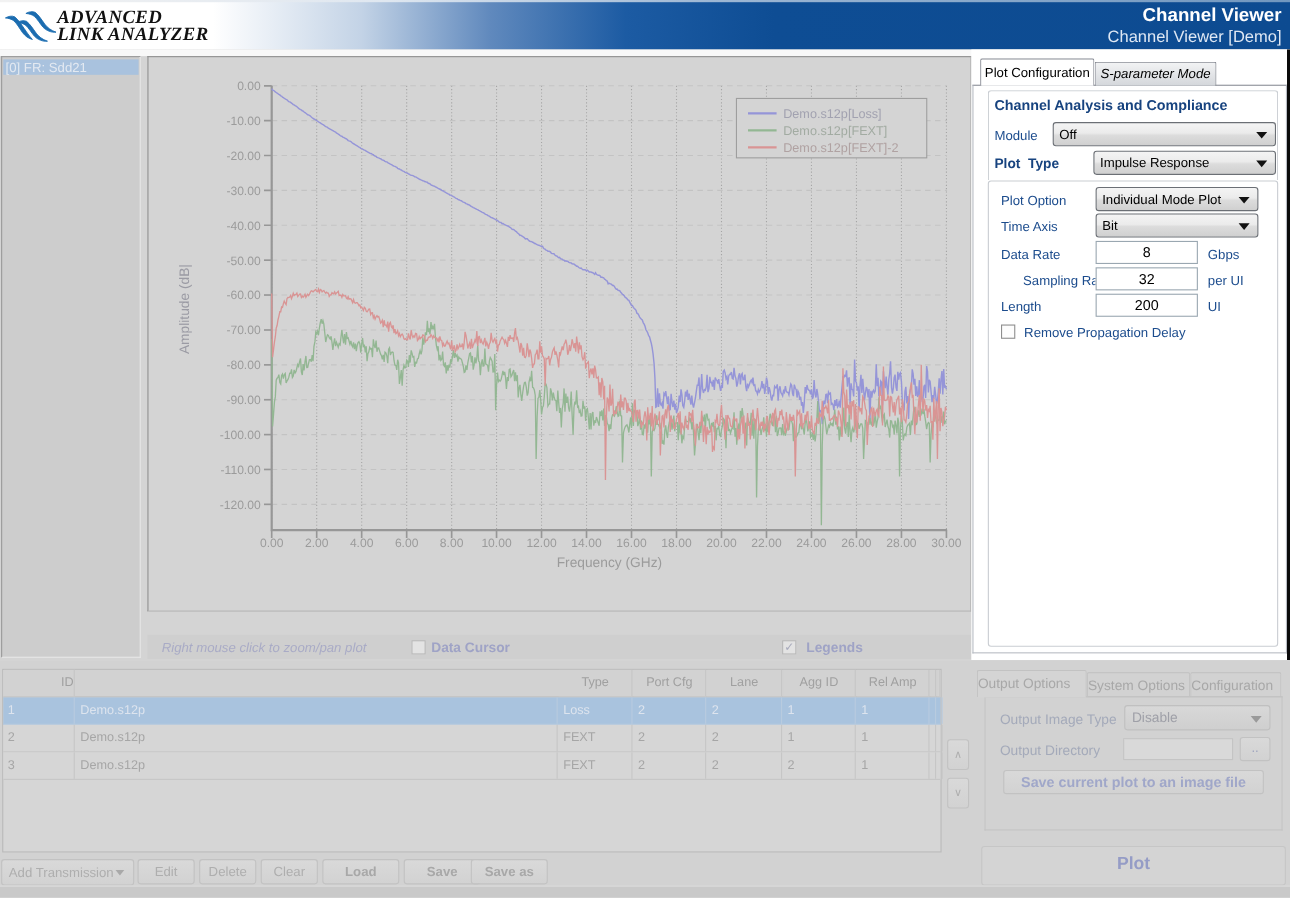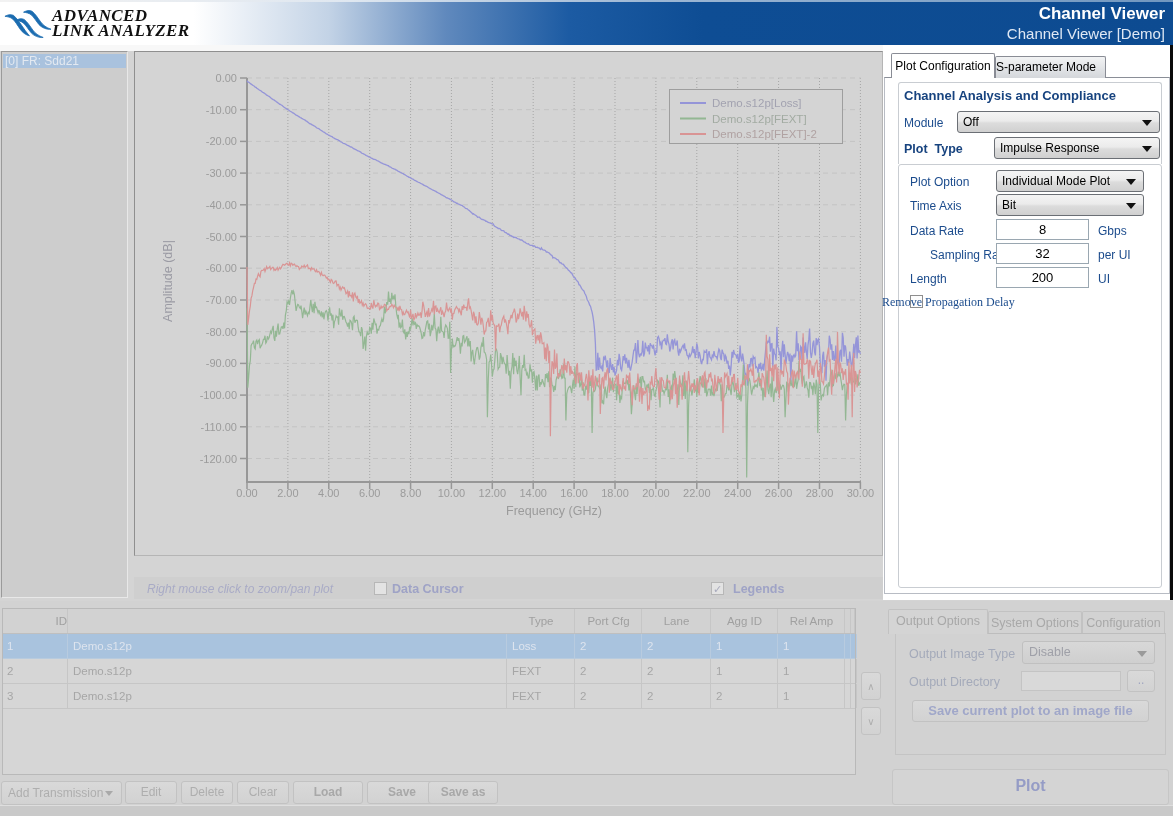--- a/index.html
+++ b/index.html
@@ -36,21 +36,21 @@
 #strip .lbl { position:absolute; top:5px; font-size:12.5px; font-weight:bold; color:#9fa3c6; }
 
 
 #rpanel { left:883px; top:45px; width:287px; height:555px; background:#ffffff; }
 #redge { left:1170px; top:45px; width:3px; height:555px; background:#0a0a0a; }
 .tab1 { left:891px; top:53px; width:104px; height:25px; background:#ffffff;
  border:1px solid #898c95; border-bottom:none; border-radius:2px 2px 0 0; z-index:5;
  font-size:12px; color:#000; text-align:center; line-height:24px; }
 .tab2 { left:995px; top:56px; width:111px; height:22px; background:linear-gradient(#f2f3f4,#e0e2e5 60%,#d4d7db);
  border:1px solid #898c95; border-bottom:none; border-radius:2px 2px 0 0; z-index:4;
- font-size:12px; color:#000; line-height:21px; }
+ font-size:12px; color:#000; text-align:center; line-height:21px;font-style:italic; }
 #tpanel { left:884px; top:77px; width:286px; height:517px; background:#ffffff;
  border-top:1px solid #8a8e97; border-left:1px solid #b8bcc4; border-right:1px solid #b8bcc4; border-bottom:1px solid #b8bcc4; }
 .grp { position:absolute; border:1px solid #c9cdd2; border-radius:3px; }
 .nlbl { position:absolute; font-size:12px; color:#1c4c8d; }
 .nlblb { position:absolute; font-size:12.5px; font-weight:bold; color:#17437f; }
 .combo { position:absolute; height:22px; border:1px solid #6b6f75; border-radius:3px;
  background:linear-gradient(#f4f4f4,#ebebeb 45%,#dcdcdc 55%,#d0d0d0); font-size:12px; color:#000;
  line-height:20px; padding-left:5px; }
 .combo:after { content:""; position:absolute; right:7px; top:8px; width:0; height:0;
  border-left:5px solid transparent; border-right:5px solid transparent; border-top:6px solid #111; }
@@ -72,21 +72,21 @@
  border-right:1px solid #c6c6c6; padding-left:4px; }
 .trow.sel .td { color:#dde4ee; border-right-color:#b8cbdf; }
 
 
 .bbtn { position:absolute; height:23px; border:1px solid #c2c2c2; border-radius:3px;
  background:linear-gradient(#d9d9d9,#d2d2d2); font-size:12px; color:#aeaeae; text-align:center; }
 .bbtnb { font-weight:bold; color:#a8a8a8; }
 
 
 .gtab { position:absolute; height:24px; background:#d2d2d2; border:1px solid #c2c2c2; border-bottom:none;
- border-radius:2px 2px 0 0; font-size:12.5px; color:#a8a8a8; text-align:center; line-height:23px; }
+ border-radius:2px 2px 0 0; font-size:12.5px; color:#a8a8a8; line-height:23px; }
 #ogrp { left:895px; top:633px; width:271px; height:122px; border:1px solid #c4c4c4; border-top-color:#bdbdbd; }
 .glbl { position:absolute; font-size:12.5px; color:#a4aaba; }
 .gcombo { position:absolute; height:23px; border:1px solid #c0c0c0; border-radius:3px;
  background:linear-gradient(#d8d8d8,#cfcfcf); font-size:12.5px; color:#9fa0a8; line-height:21px; padding-left:6px; }
 .gcombo:after { content:""; position:absolute; right:7px; top:9px; width:0; height:0;
  border-left:5px solid transparent; border-right:5px solid transparent; border-top:6px solid #9a9a9a; }
 </style>
 </head>
 <body>
 
@@ -253,21 +253,21 @@
 <div class="abs nlbl" style="left:910px;top:224px;">Data Rate</div>
 <div class="abs tinput" style="left:996px;top:219px;width:93px;">8</div>
 <div class="abs nlbl" style="left:1098px;top:224px;">Gbps</div>
 <div class="abs nlbl" style="left:910px;top:248px;margin-left:20px;">Sampling Rate</div>
 <div class="abs tinput" style="left:996px;top:243px;width:93px;">32</div>
 <div class="abs nlbl" style="left:1098px;top:248px;">per UI</div>
 <div class="abs nlbl" style="left:910px;top:272px;">Length</div>
 <div class="abs tinput" style="left:996px;top:267px;width:93px;">200</div>
 <div class="abs nlbl" style="left:1098px;top:272px;">UI</div>
 <div class="abs" style="left:910px;top:295px;width:13px;height:13px;background:#fdfdfd;border:1px solid #8e8e8e;"></div>
-<div class="abs nlbl" style="left:882px;top:295px;font-family:Liberation Serif, serif;">Remove Propagation Delay</div>
+<div class="abs nlbl" style="left:931px;top:295px;">Remove Propagation Delay</div>
 
 <div class="abs" id="bottom"></div>
 
 <div class="abs" id="tbl">
  <div id="thdr">
   <div class="th" style="left:0;width:65px;text-align:right;padding-left:12px;">ID</div>
   <div class="th" style="left:505px;width:67px;">Type</div>
   <div class="th" style="left:573px;width:66px;">Port Cfg</div>
   <div class="th" style="left:640px;width:68px;">Lane</div>
   <div class="th" style="left:709px;width:66px;">Agg ID</div>

